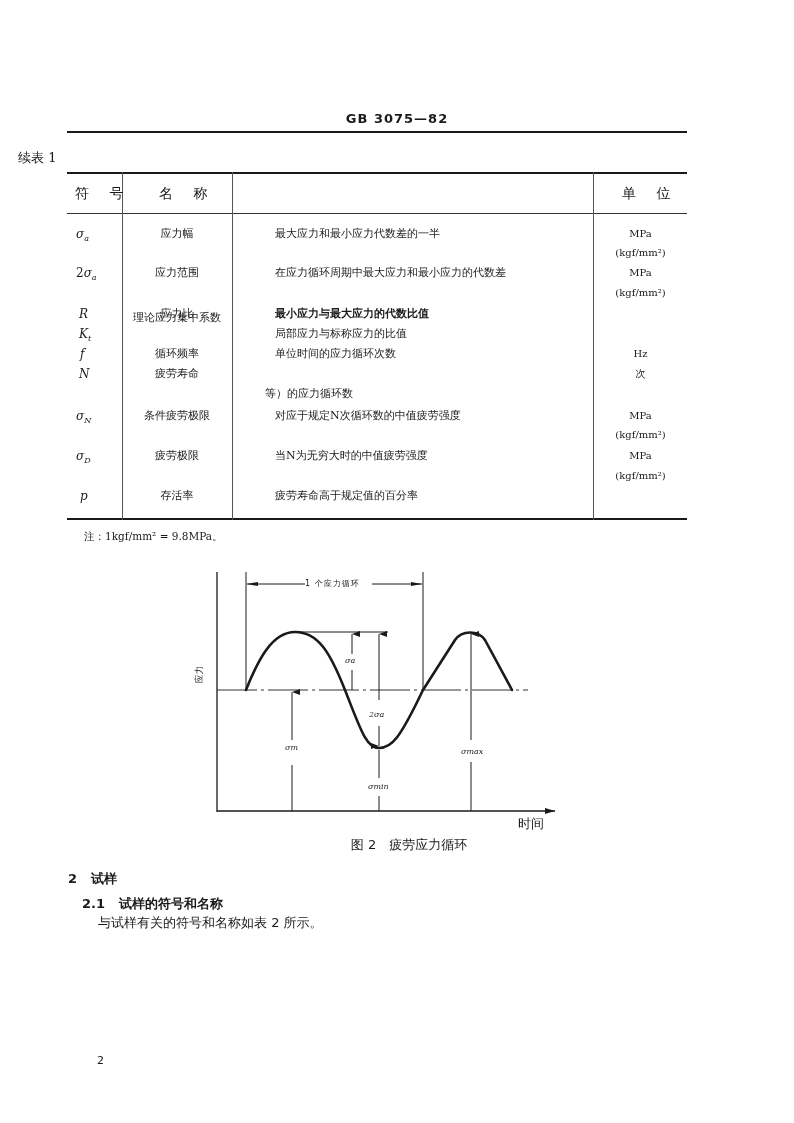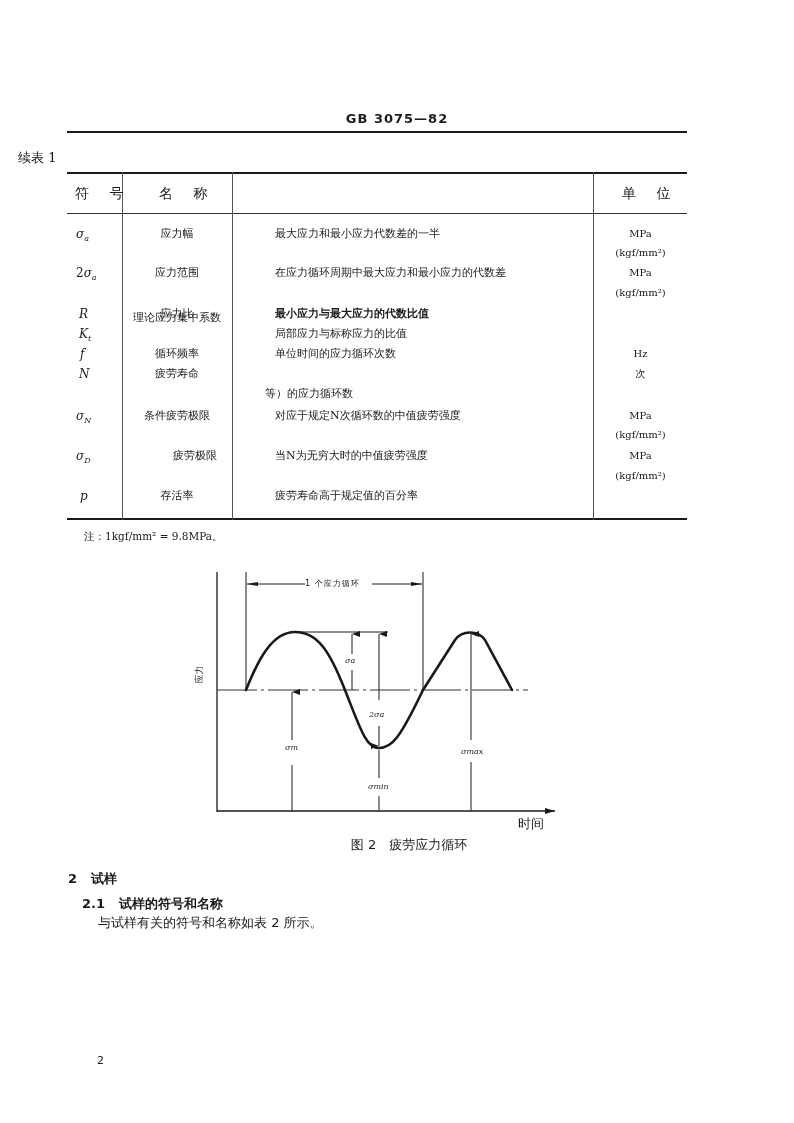--- a/index.html
+++ b/index.html
@@ -80,21 +80,21 @@
   <div class="cell" style="left:198px; top:215px;">等）的应力循环数</div>
   <div class="cell unit" style="left:527px; top:195px;">次</div>
 
   <div class="cell sym" style="left:9px; top:237px;"><span>σ</span><sub>N</sub></div>
   <div class="cell" style="left:55px; width:110px; text-align:center; top:237px;">条件疲劳极限</div>
   <div class="cell" style="left:208px; top:237px;">对应于规定N次循环数的中值疲劳强度</div>
   <div class="cell unit" style="left:527px; top:237px;">MPa</div>
   <div class="cell unit" style="left:527px; top:256px;">(kgf/mm²)</div>
 
   <div class="cell sym" style="left:9px; top:277px;"><span>σ</span><sub>D</sub></div>
-  <div class="cell" style="left:55px; width:110px; text-align:center; top:277px;margin-left:18px;">疲劳极限</div>
+  <div class="cell" style="left:55px; width:110px; text-align:center; top:277px;">疲劳极限</div>
   <div class="cell" style="left:208px; top:277px;">当N为无穷大时的中值疲劳强度</div>
   <div class="cell unit" style="left:527px; top:277px;">MPa</div>
   <div class="cell unit" style="left:527px; top:297px;">(kgf/mm²)</div>
 
   <div class="cell sym" style="left:13px; top:317px;"><span>p</span></div>
   <div class="cell" style="left:55px; width:110px; text-align:center; top:317px;">存活率</div>
   <div class="cell" style="left:208px; top:317px;">疲劳寿命高于规定值的百分率</div>
 </div>
 
 <div class="abs note">注：1kgf/mm² = 9.8MPa。</div>

